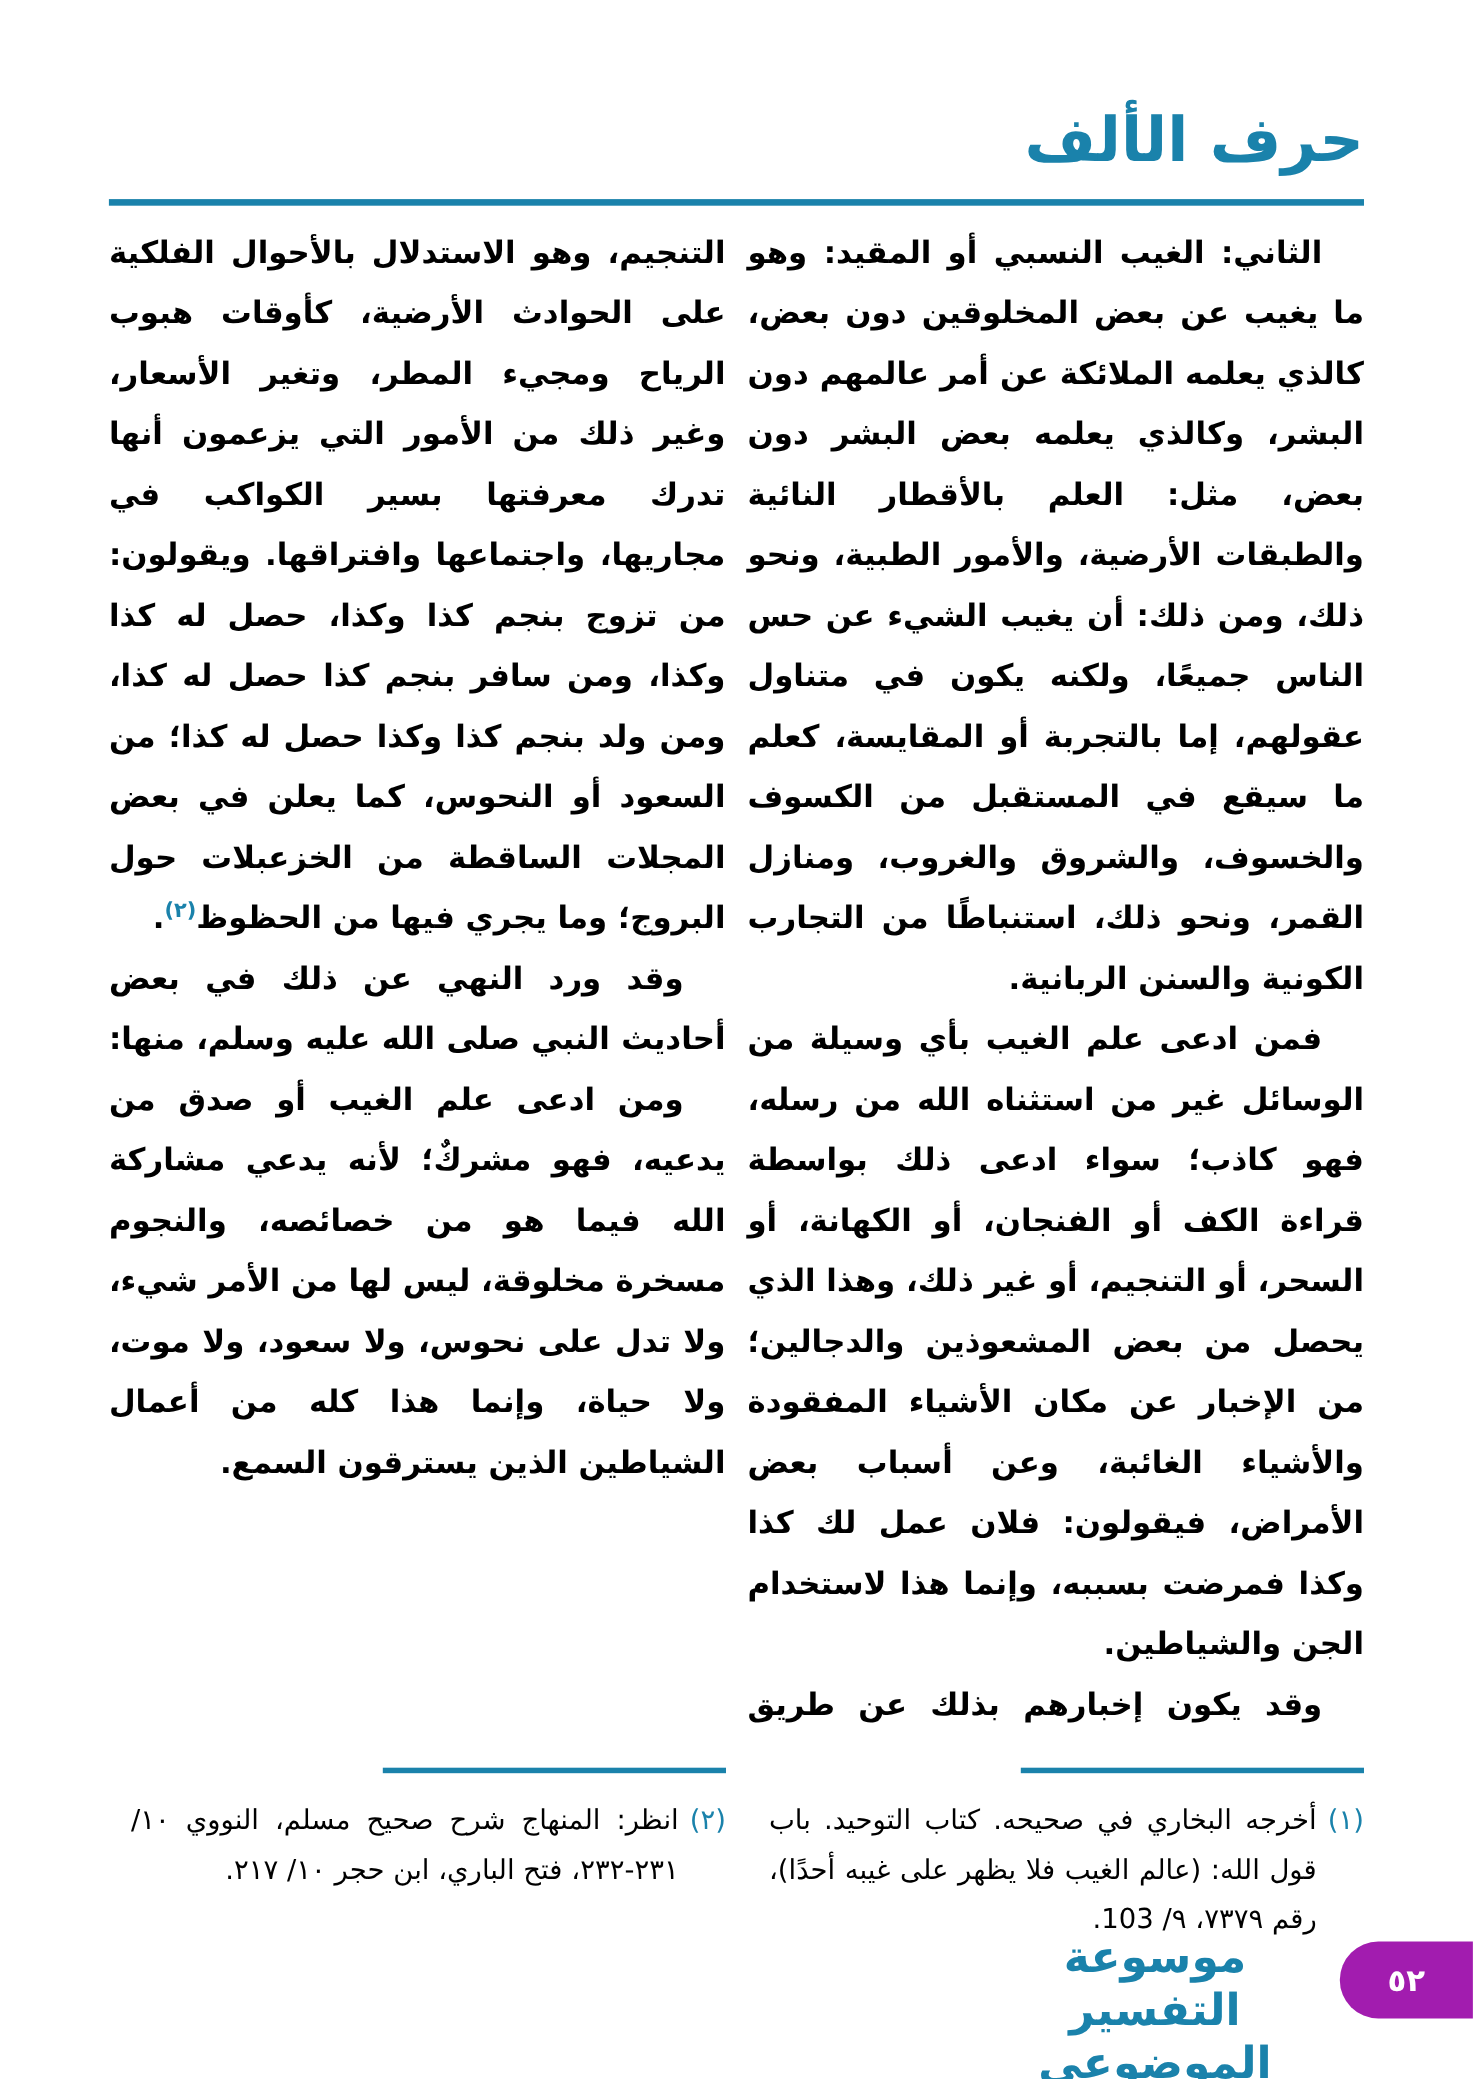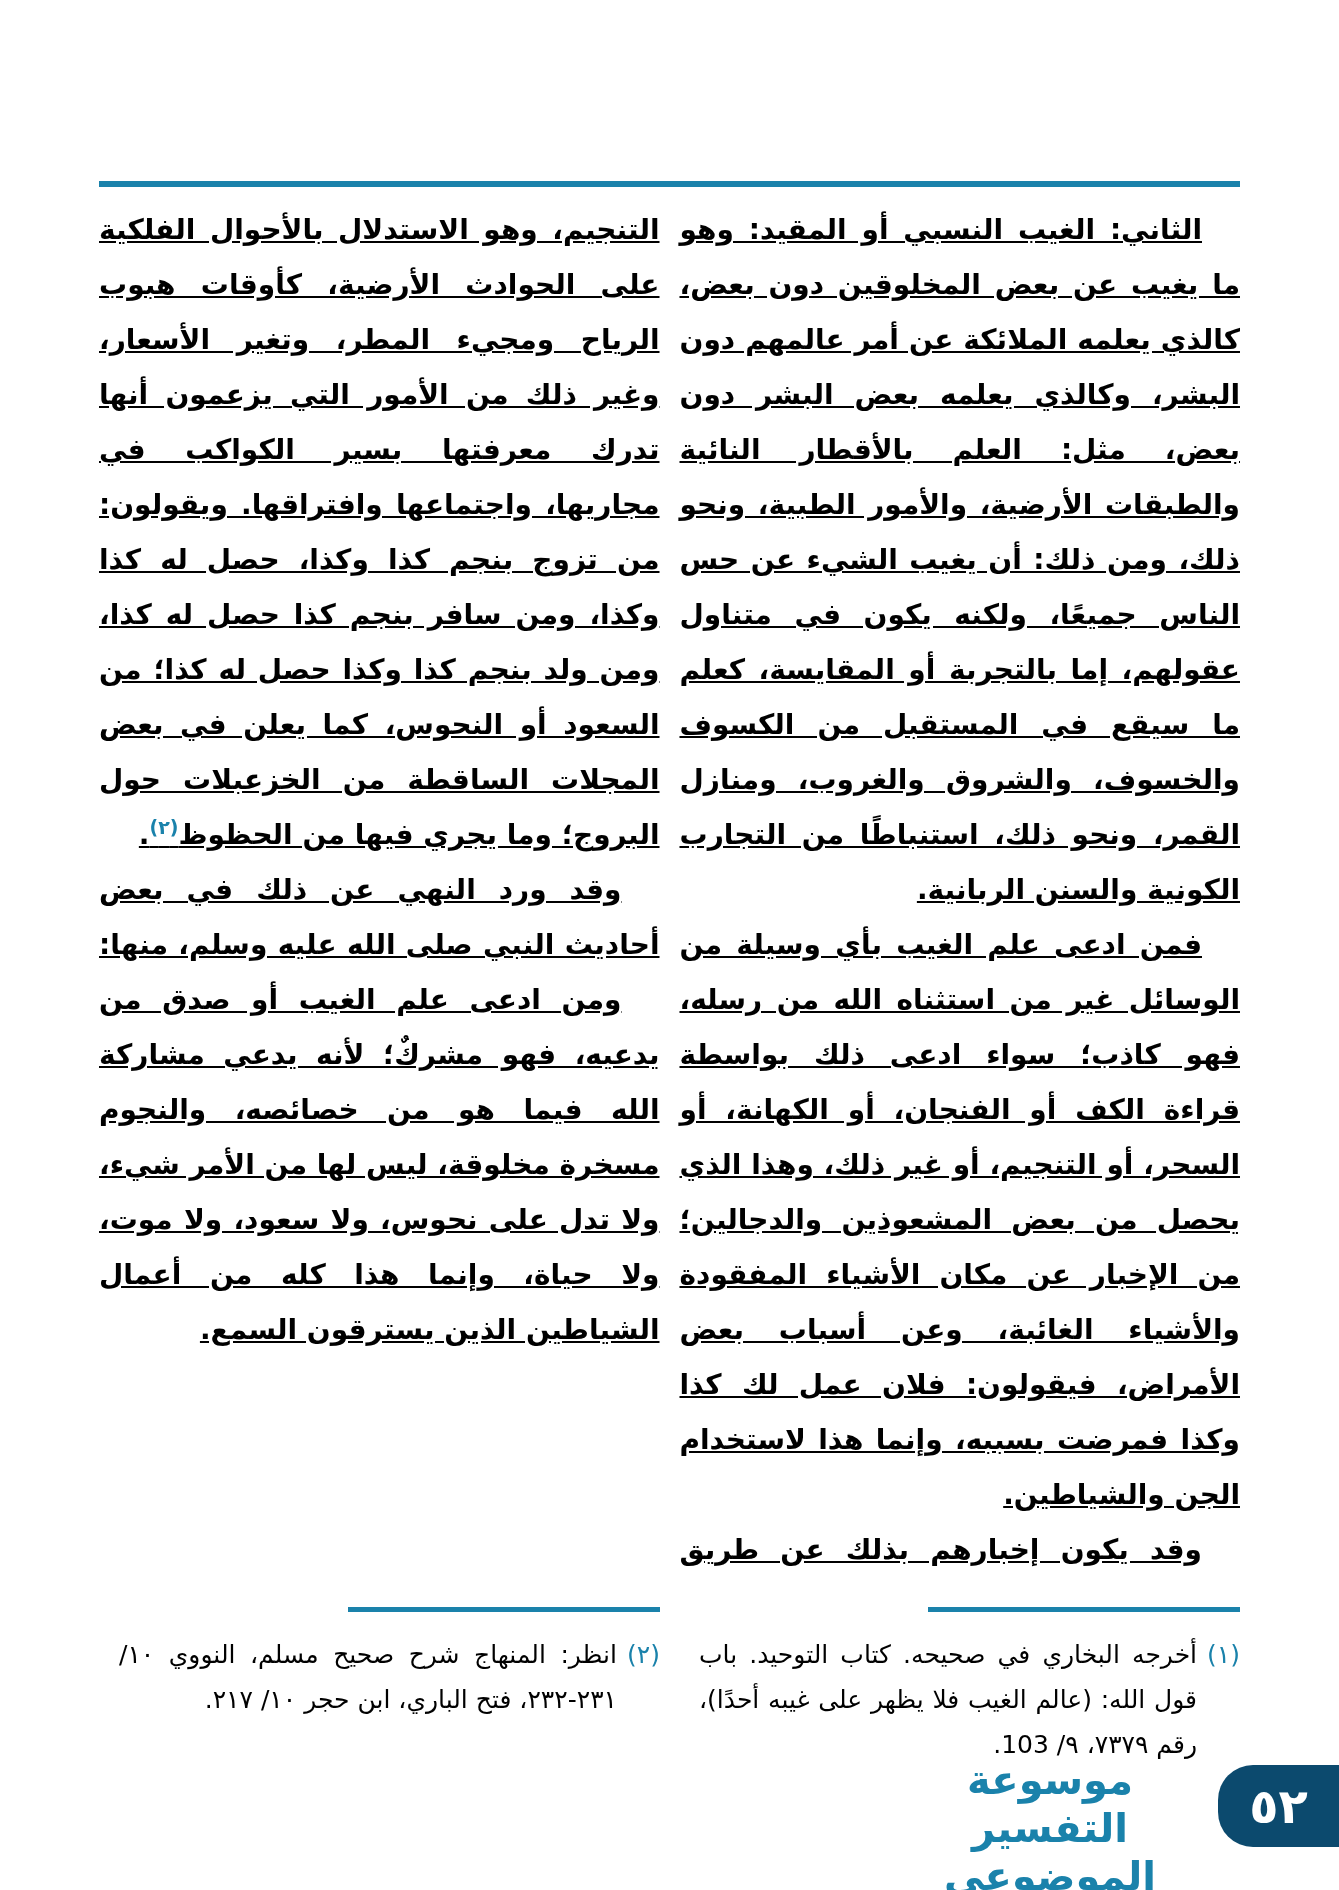--- a/index.html
+++ b/index.html
@@ -45,21 +45,20 @@
     left: 99px;
     width: 1141px;
     height: 1395px;
     display: flex;
     gap: 20px;
     overflow: hidden;
   }
   .col {
     flex: 1 1 0;
     min-width: 0;
-    text-decoration: underline;
   }
   .para {
     margin: 0;
     font-size: 28px;
     font-weight: bold;
     line-height: 55px;
     text-align: justify;
     text-indent: 38px;
   }
   .para.noindent { text-indent: 0; }
@@ -119,37 +118,38 @@
     font-size: 40px;
     font-weight: bold;
     line-height: 1.2;
     letter-spacing: -1px;
   }
   .page-badge {
     position: absolute;
     top: 1765px;
     right: 0;
     width: 121px;
-    height: 82px;
-    background: #0c4a6e;
+    height: 70px;
+    background: #a21caf;
     border-top-left-radius: 35px;
     border-bottom-left-radius: 35px;
     color: #ffffff;
-    font-size: 48px;
+    font-size: 28px;
     font-weight: bold;
     display: flex;
     align-items: center;
     justify-content: center;
   }
 </style>
 </head>
 <body>
 
 <div class="page">
 
+  <div class="header-title">حرف الألف</div>
   <div class="header-rule"></div>
 
   <div class="columns">
 
     <div class="col">
       <p class="para">الثاني: الغيب النسبي أو المقيد: وهو ما يغيب عن بعض المخلوقين دون بعض، كالذي يعلمه الملائكة عن أمر عالمهم دون البشر، وكالذي يعلمه بعض البشر دون بعض، مثل: العلم بالأقطار النائية والطبقات الأرضية، والأمور الطبية، ونحو ذلك، ومن ذلك: أن يغيب الشيء عن حس الناس جميعًا، ولكنه يكون في متناول عقولهم، إما بالتجربة أو المقايسة، كعلم ما سيقع في المستقبل من الكسوف والخسوف، والشروق والغروب، ومنازل القمر، ونحو ذلك، استنباطًا من التجارب الكونية والسنن الربانية.</p>
       <p class="para">فمن ادعى علم الغيب بأي وسيلة من الوسائل غير من استثناه الله من رسله، فهو كاذب؛ سواء ادعى ذلك بواسطة قراءة الكف أو الفنجان، أو الكهانة، أو السحر، أو التنجيم، أو غير ذلك، وهذا الذي يحصل من بعض المشعوذين والدجالين؛ من الإخبار عن مكان الأشياء المفقودة والأشياء الغائبة، وعن أسباب بعض الأمراض، فيقولون: فلان عمل لك كذا وكذا فمرضت بسببه، وإنما هذا لاستخدام الجن والشياطين.</p>
       <p class="para stretch">وقد يكون إخبارهم بذلك عن طريق</p>
     </div>
 

